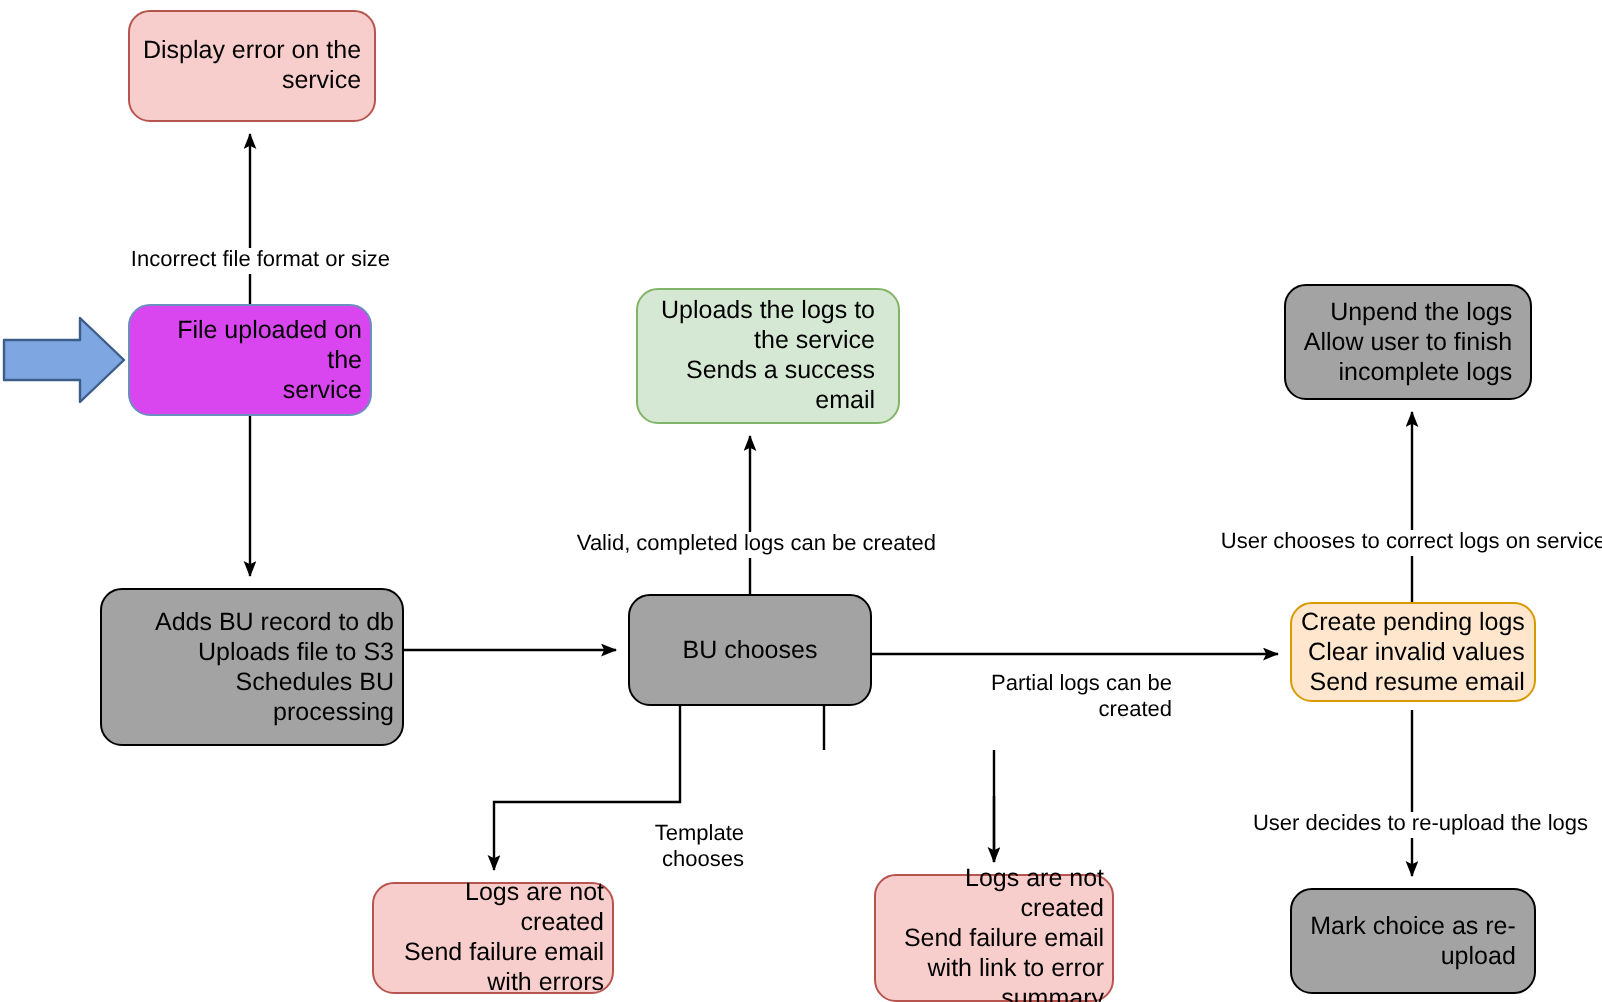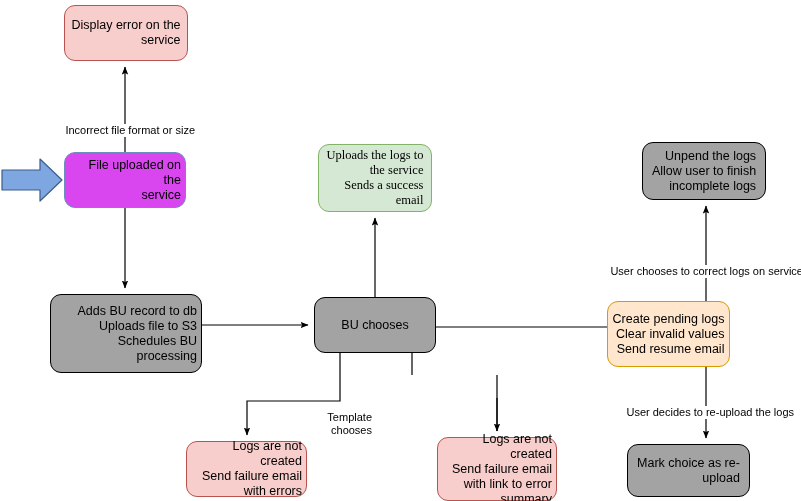--- a/index.html
+++ b/index.html
@@ -114,51 +114,53 @@
   <div class="node pink" style="left:64px; top:5px; width:124px; height:56px;">Display error on the
 service</div>
 
   <div class="node blue" style="left:64px; top:152px; width:122px; height:56px;">File uploaded on the
 service</div>
 
   <div class="node white" style="left:50px; top:294px; width:152px; height:79px;">Adds BU record to db
 Uploads file to S3
 Schedules BU processing</div>
 
-  <div class="node green" style="left:318px; top:144px; width:114px; height:68px;font-family:Liberation Serif, serif;">Uploads the logs to
+  <div class="node green" style="left:318px; top:144px; width:132px; height:68px;">Uploads the logs to
 the service
 Sends a success
 email</div>
 
   <div class="node white" style="left:314px; top:297px; width:122px; height:56px;">BU chooses</div>
 
   <div class="node white" style="left:642px; top:142px; width:124px; height:58px;">Unpend the logs
 Allow user to finish
 incomplete logs</div>
 
-  <div class="node yellow" style="left:607px; top:301px; width:123px; height:66px;">Create pending logs
+  <div class="node yellow" style="left:645px; top:301px; width:123px; height:50px;">Create pending logs
 Clear invalid values
 Send resume email</div>
 
   <div class="node pink" style="left:186px; top:441px; width:121px; height:56px;">Logs are not created
 Send failure email
 with errors</div>
 
   <div class="node pink" style="left:437px; top:437px; width:120px; height:64px;">Logs are not created
 Send failure email
 with link to error
 summary</div>
 
-  <div class="node white" style="left:627px; top:444px; width:123px; height:53px;">Mark choice as re-
+  <div class="node white" style="left:645px; top:444px; width:123px; height:53px;">Mark choice as re-
 upload</div>
 
   <div class="edge-label" style="left:59px; top:108px; width:134px;">Incorrect file format or size</div>
 
 
+  <div class="edge-label" style="left:283px; top:250px; width:183px;">Valid, completed logs can be created</div>
 
+  <div class="edge-label" style="left:456px; top:320px; width:128px;">Partial logs can be created</div>
 
   <div class="edge-label" style="left:606px; top:249px; width:195px;">User chooses to correct logs on service</div>
 
   <div class="edge-label" style="left:290px; top:395px; width:80px;">Template chooses</div>
 
 
   <div class="edge-label" style="left:617px; top:390px; width:175px;">User decides to re-upload the logs</div>
 
 </div>
 

